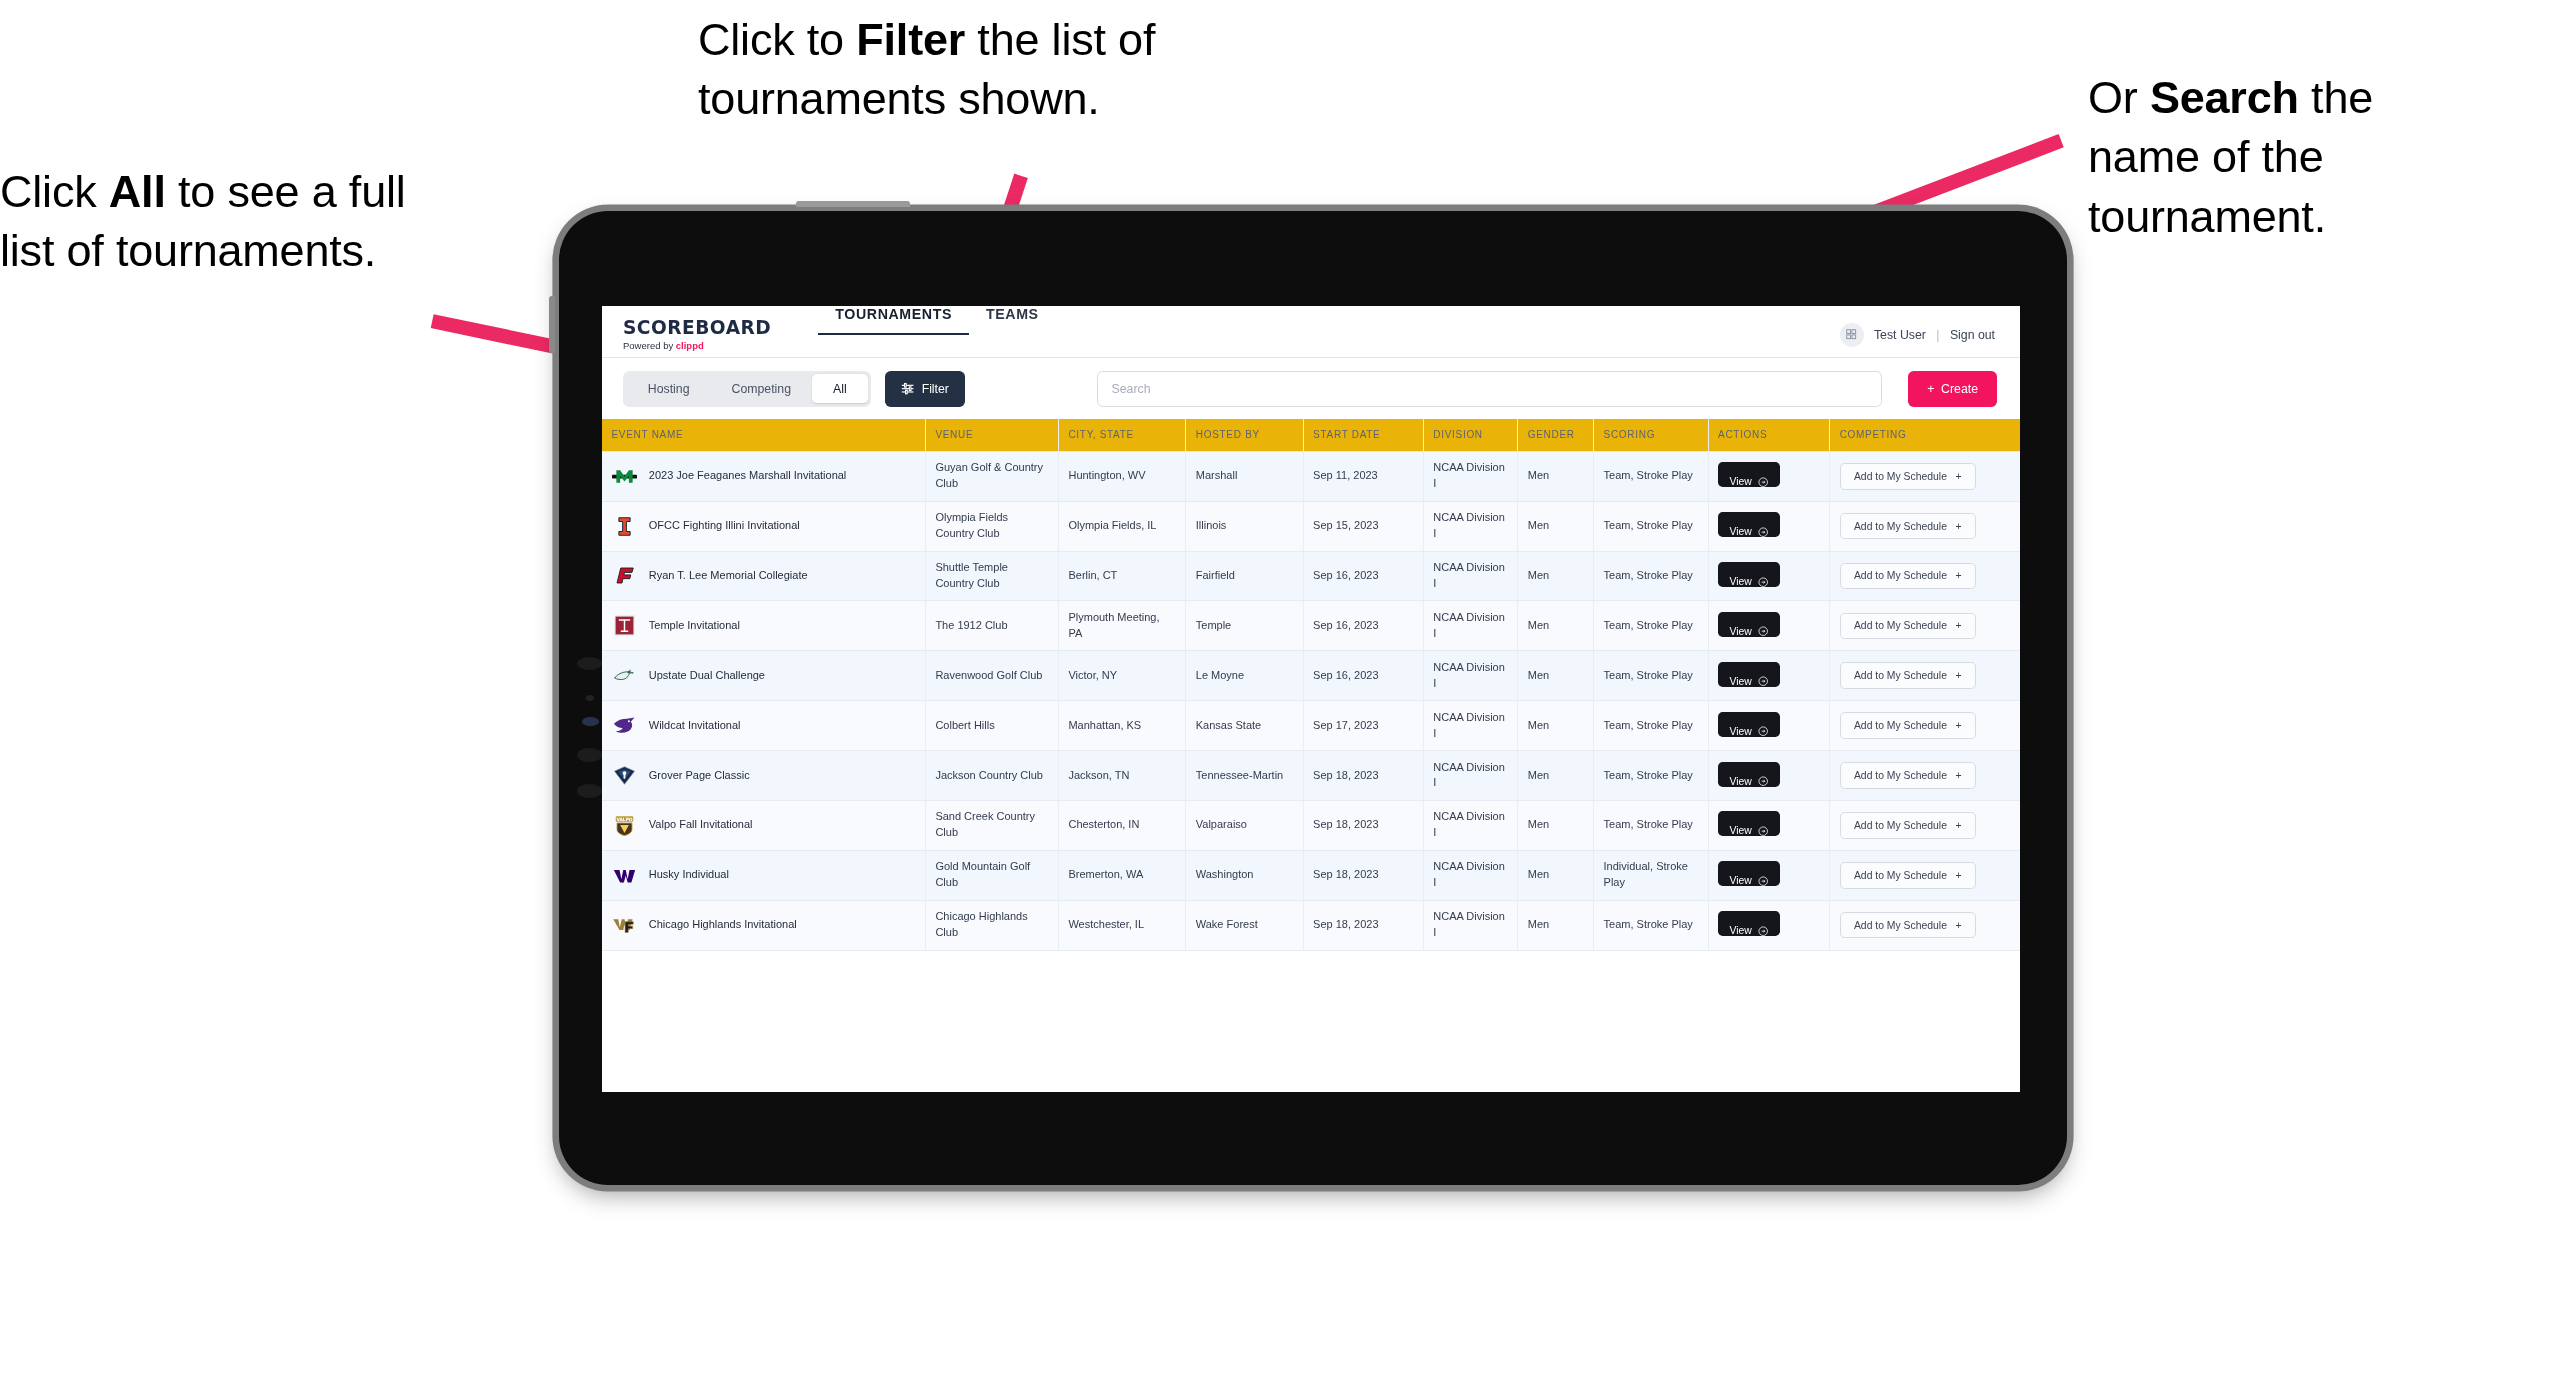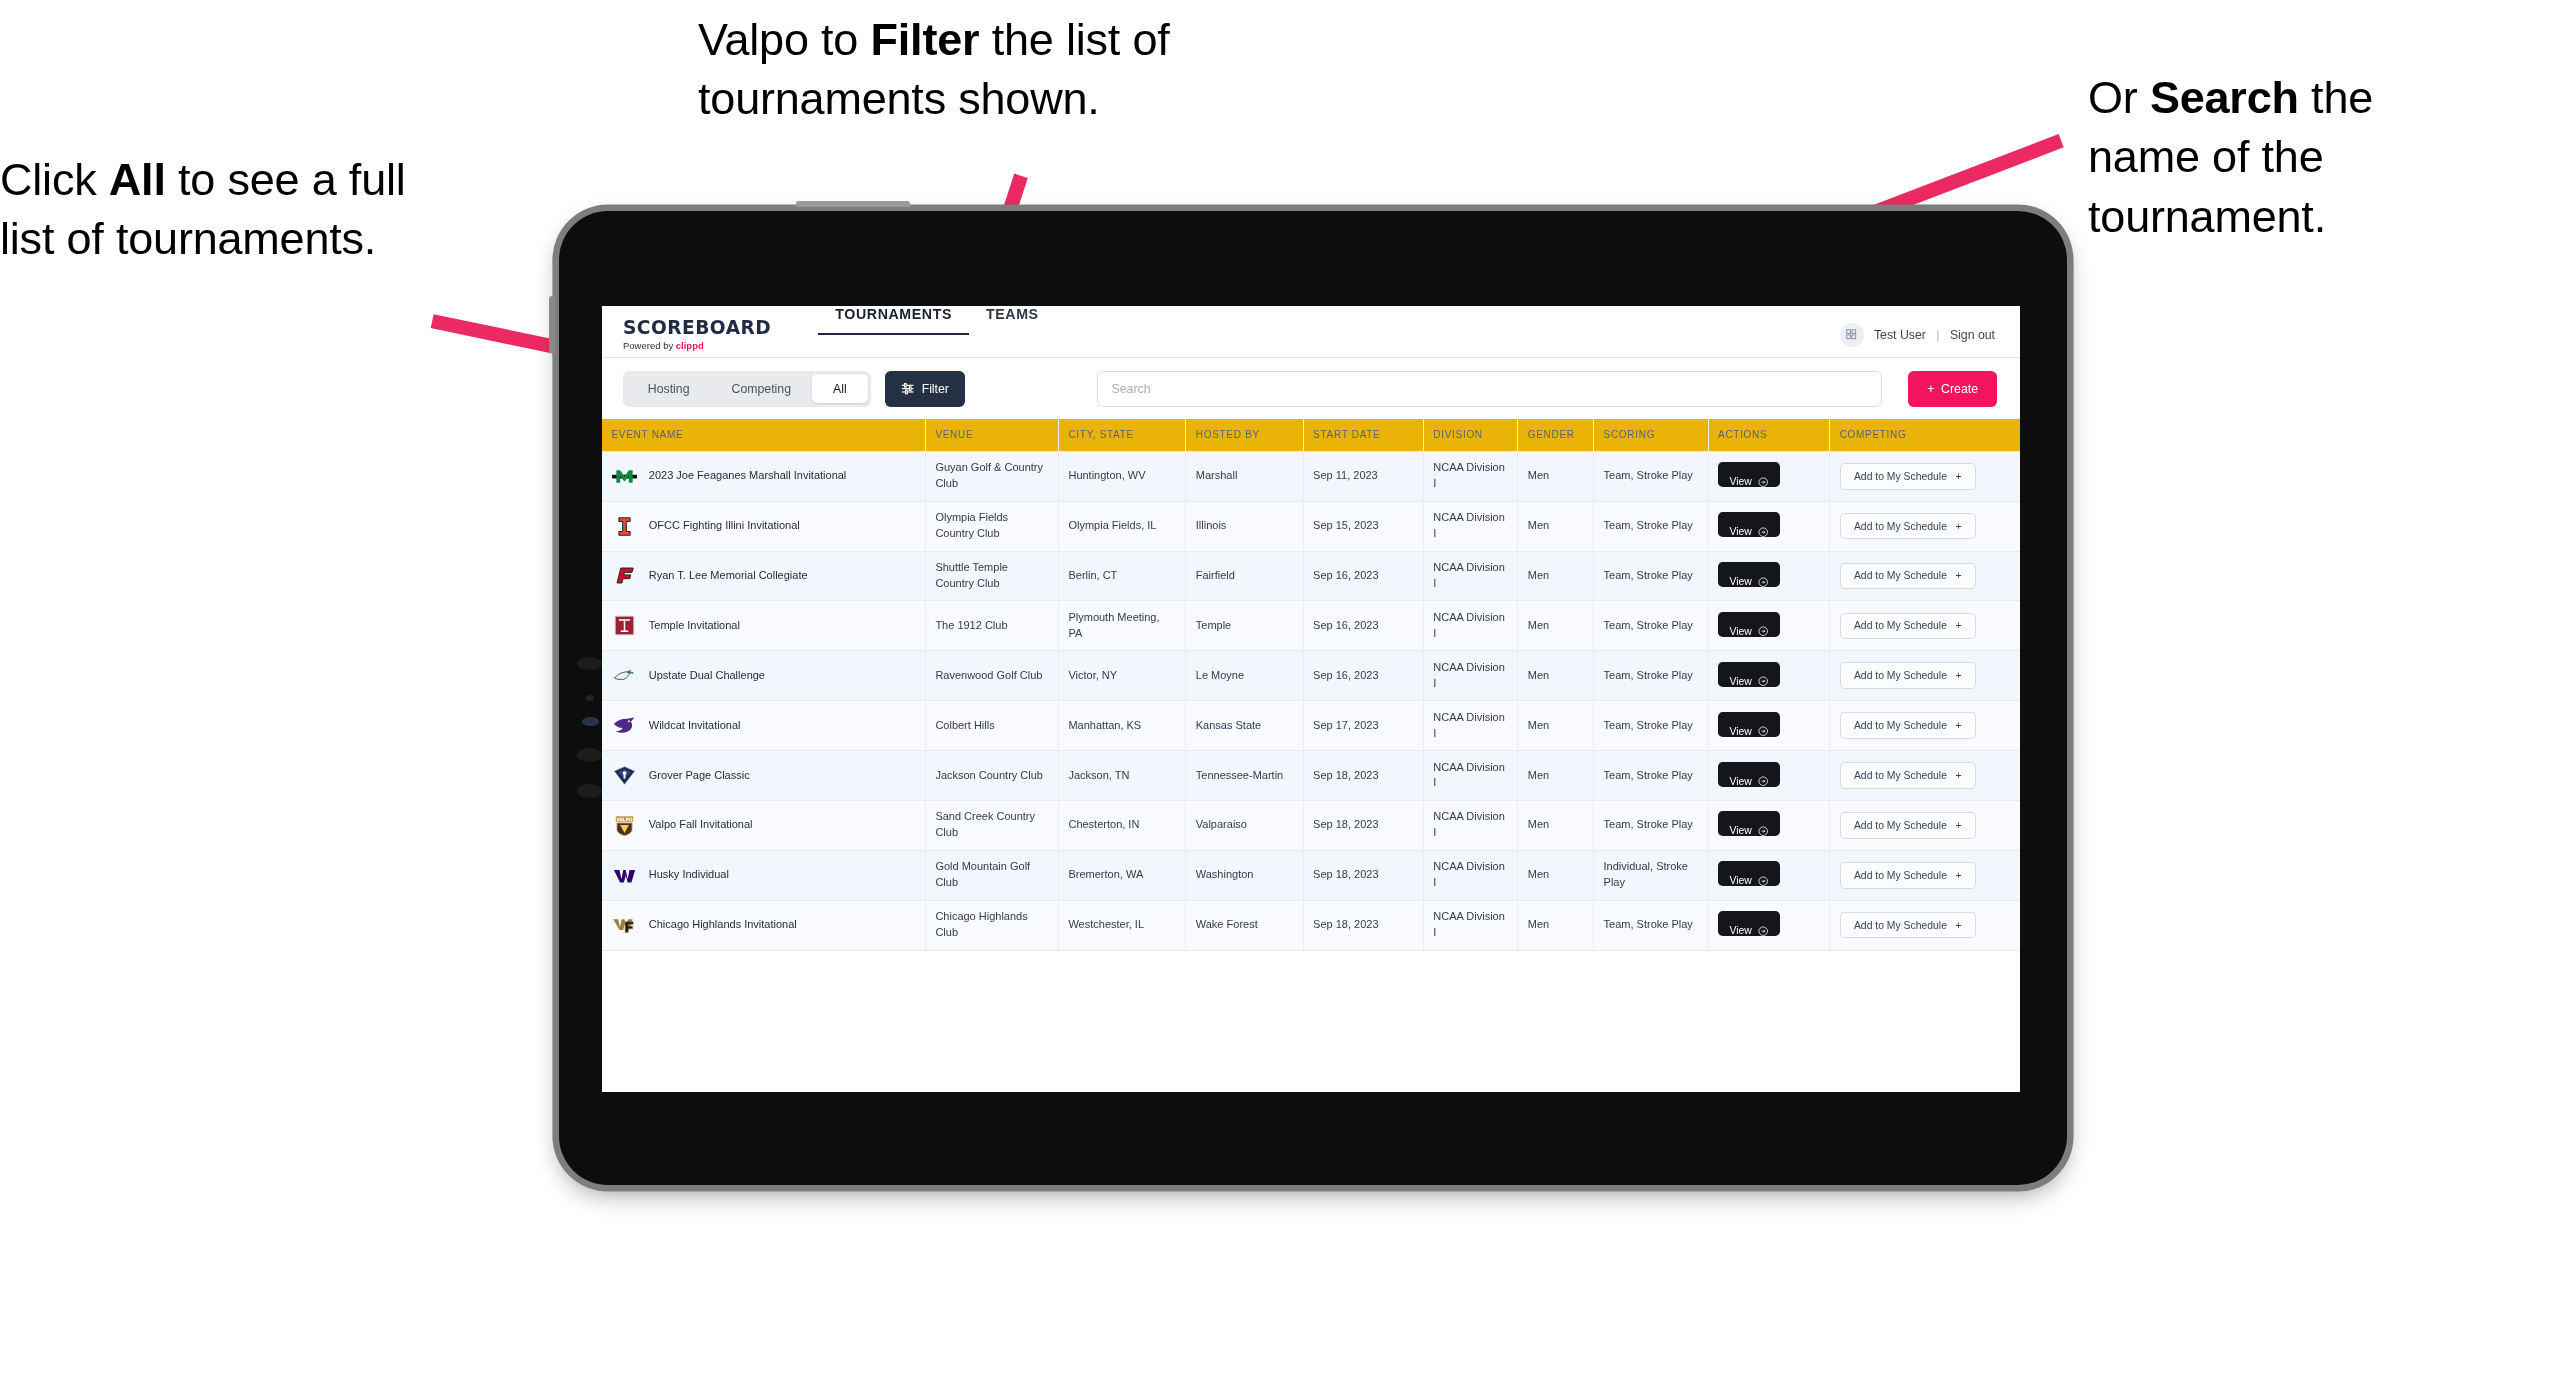--- a/index.html
+++ b/index.html
@@ -14,21 +14,21 @@
   
   .annot {
     position: absolute;
     color: #000000;
     font-size: 45px;
     line-height: 1.32;
     font-weight: 400;
     letter-spacing: -0.2px;
   }
   .annot b { font-weight: 700; }
-  #annot-all   { left: 0px;    top: 150px; width: 446px; }
+  #annot-all   { left: 0px;    top: 162px; width: 446px; }
   #annot-filter{ left: 698px;  top: 9.5px;  width: 684px; }
   #annot-search{ left = 0; left: 2088px; top: 68px;  width: 408px; }
 
   .arrow-svg { position: absolute; top: 0; left: 0; width: 2576px; height: 1386px; pointer-events: none; }
 
   
   #tablet {
     position: absolute;
     left: 559px;
     top: 211px;
@@ -267,21 +267,21 @@
   </defs>
 
   <line x1="455" y1="338" x2="810" y2="412" stroke="#eb2a63" stroke-width="15" marker-end="url(#ah)"></line>
 
   <line x1="1075" y1="185" x2="1005" y2="398" stroke="#eb2a63" stroke-width="15" marker-end="url(#ah)"></line>
 
   <line x1="2170" y1="148" x2="1465" y2="418" stroke="#eb2a63" stroke-width="15" marker-end="url(#ah)"></line>
 </svg>
 
 <div class="annot" id="annot-all"><span>Click </span><b>All</b><span> to see a full list of tournaments.</span></div>
-<div class="annot" id="annot-filter"><span>Valpo to </span><b>Filter</b><span> the list of tournaments shown.</span></div>
+<div class="annot" id="annot-filter"><span>Click to </span><b>Filter</b><span> the list of tournaments shown.</span></div>
 <div class="annot" id="annot-search"><span>Or </span><b>Search</b><span> the name of the tournament.</span></div>
 
 <div id="tablet">
   <div class="tablet-btn" id="tb-top"></div>
   <div class="tablet-btn" id="tb-left1"></div>
   <div class="cam-dot" id="cam1"></div>
   <div class="cam-dot" id="cam2"></div>
   <div class="cam-dot" id="cam3"></div>
   <div class="cam-dot" id="cam4"></div>
   <div class="cam-dot" id="cam5"></div>

